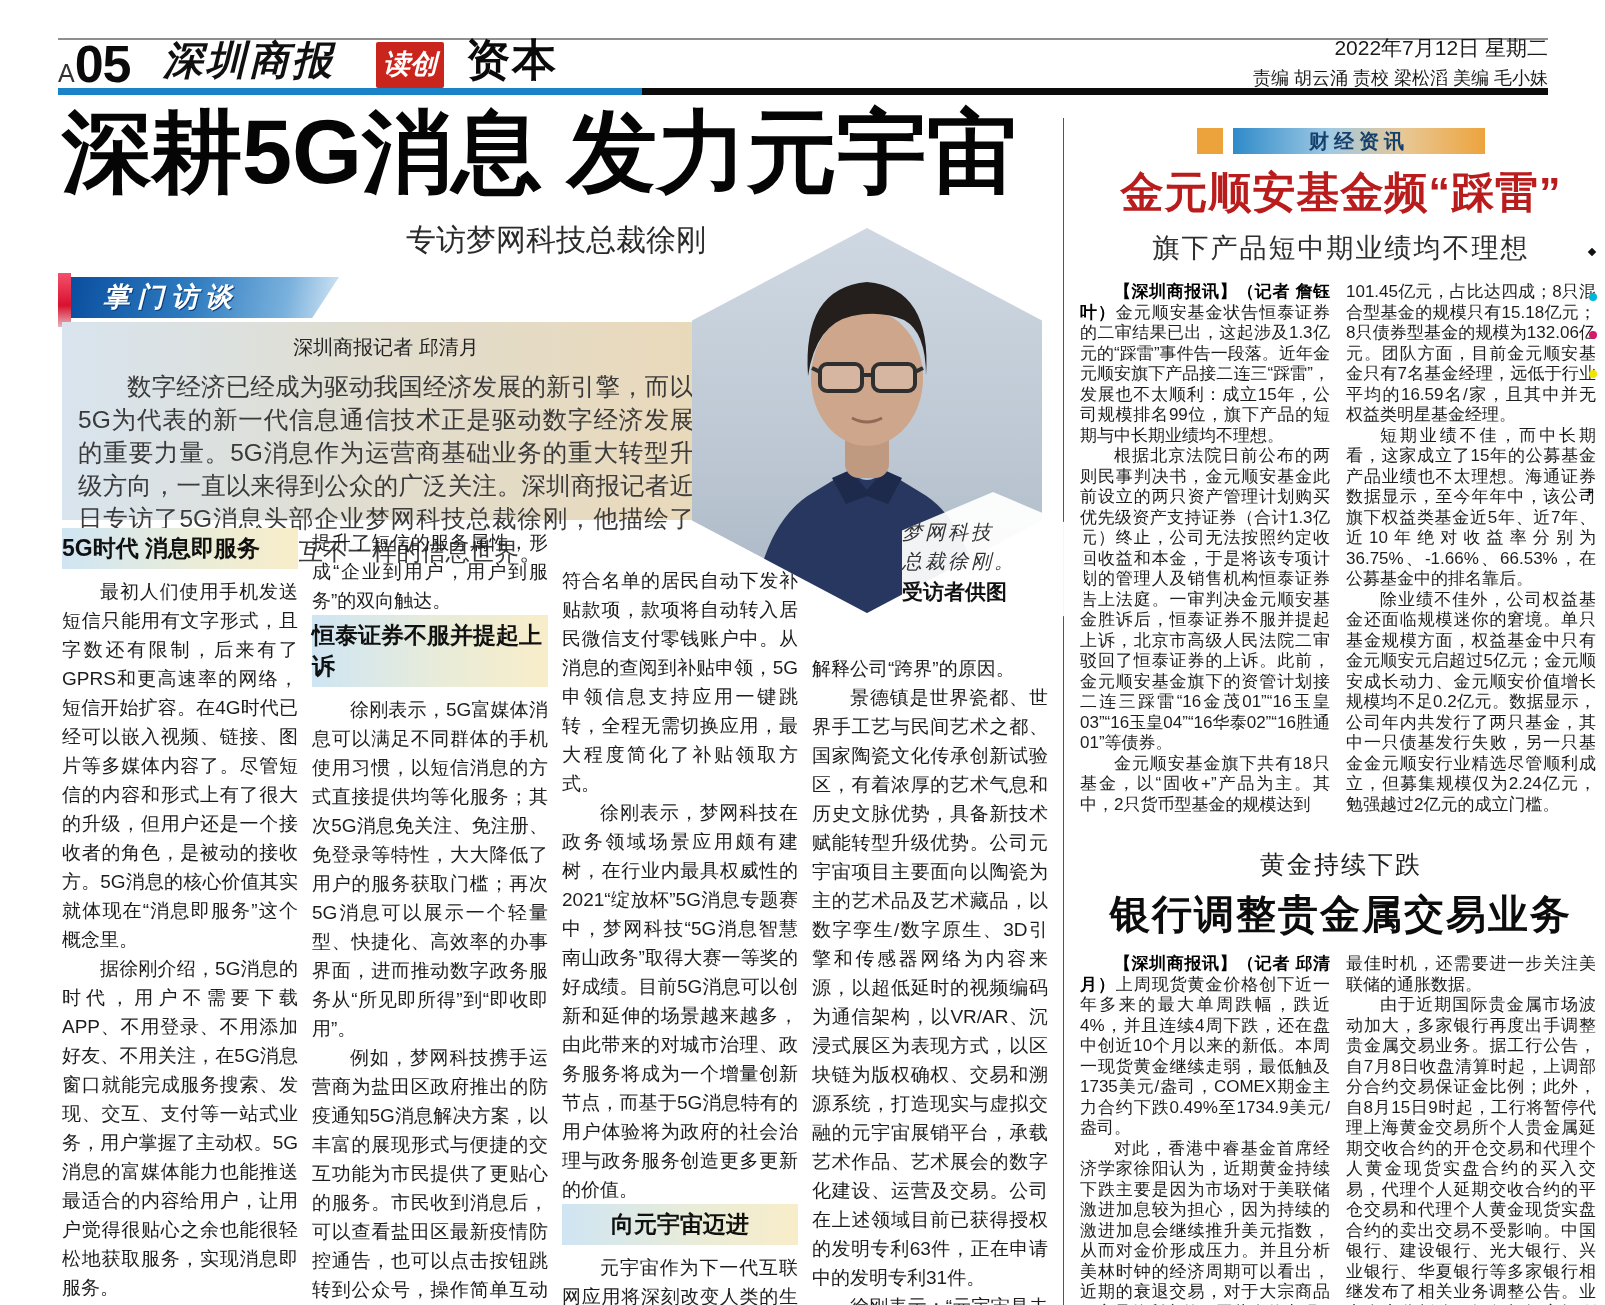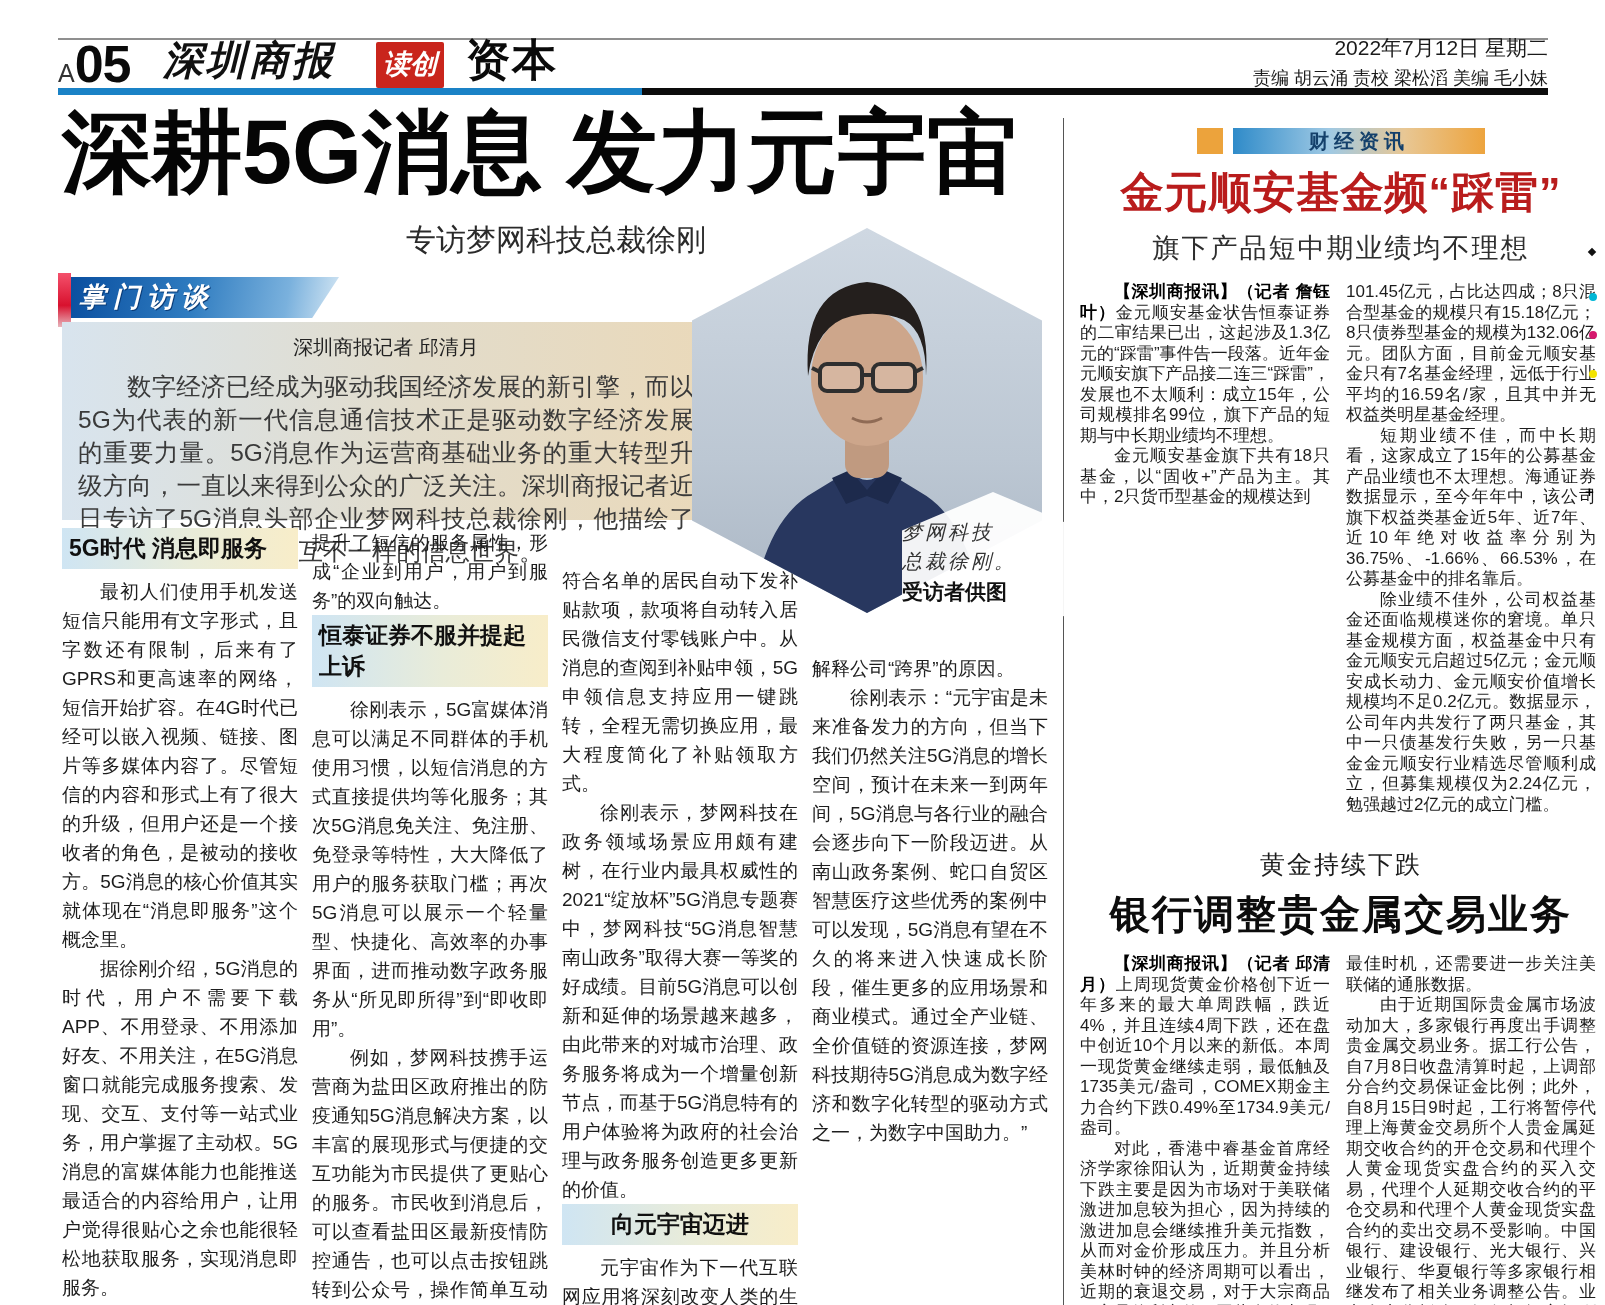--- a/index.html
+++ b/index.html
@@ -24,21 +24,21 @@
   .bar-black{position:absolute;left:642px;top:88px;width:906px;height:7px;background:#0c0c0c;}
   
   .headline{position:absolute;left:62px;top:98px;width:988px;margin:0;font-size:90px;line-height:1.2;
         font-weight:900;color:#050505;white-space:nowrap;letter-spacing:0px;}
   .subtitle{position:absolute;left:62px;top:220px;width:988px;text-align:center;font-size:30px;color:#2a2a2a;}
   .tag-red{position:absolute;left:58px;top:273px;width:13px;height:54px;
         background:linear-gradient(180deg,#f4516c 0%,#d8112e 60%,#e7b6bd 100%);}
   .tag-banner{position:absolute;left:71px;top:277px;width:268px;height:41px;
         background:linear-gradient(100deg,#0a4fa0 0%,#2f7cc0 45%,#7ab1dd 80%,#d5e7f4 100%);
         clip-path:polygon(0 0,100% 0,90% 100%,0 100%);}
-  .tag-banner span{display:block;padding-left:8px;line-height:40px;color:#fff;font-style:italic;
+  .tag-banner span{display:block;padding-left:32px;line-height:40px;color:#fff;font-style:italic;
         font-weight:800;font-size:27px;letter-spacing:7px;text-shadow:1px 1px 0 #0a3c78;}
   .leadbox{position:absolute;left:62px;top:322px;width:648px;height:198px;
         background:linear-gradient(90deg,#d8e4ee 0%,#e2dccb 55%,#ead9ba 100%);}
   .byline{margin-top:12px;text-align:center;font-size:20px;font-weight:400;color:#222;}
   .leadtext{margin:9px 16px 0 16px;font-size:24.5px;line-height:33px;color:#3a3a3a;
         text-indent:2em;text-align:justify;}
   
   .photo{position:absolute;left:692px;top:228px;width:350px;height:385px;z-index:2;
         clip-path:polygon(50% 0%,100% 24%,100% 76%,50% 100%,0% 76%,0% 24%);
         background:linear-gradient(180deg,#cfd8e2 0%,#bcc7d3 60%,#aab6c4 100%);}
@@ -48,21 +48,21 @@
   .cap1,.cap2{font-family:"DejaVu Serif","Liberation Serif",serif;font-style:italic;
         font-size:20px;color:#333;letter-spacing:3px;line-height:29px;}
   .cap1{margin-top:26px;}
   .cap3{font-size:21px;font-weight:800;color:#111;margin-top:2px;}
   
   .main-cols{position:absolute;left:62px;top:528px;width:988px;height:777px;display:flex;gap:14px;overflow:hidden;}
   .col{width:236px;box-sizing:border-box;}
   .col3{padding-top:38px;}
   .col4{padding-top:126px;}
   .subhead{background:linear-gradient(90deg,#cfe5f3 0%,#e9ecd9 55%,#f8edc9 100%);
-        font-size:23px;font-weight:800;color:#101010;padding:5px 7px;margin-bottom:8px;}
+        font-size:23px;font-weight:800;color:#101010;padding:5px 0;margin-bottom:8px;}
   .subhead.center{text-align:center;}
   .bp{margin:0;font-size:19px;line-height:29px;color:#1d1d1d;text-align:justify;text-indent:2em;}
   .noind{text-indent:0;}
   
   .vdivider{position:absolute;left:1063px;top:118px;width:1px;height:1187px;background:#555;}
   .right{position:absolute;left:1080px;top:118px;width:522px;}
   .badge-row{display:flex;justify-content:center;align-items:center;gap:10px;margin-top:10px;}
   .badge-sq{width:26px;height:26px;background:#eca33c;}
   .badge-bar{width:252px;height:26px;display:flex;align-items:center;justify-content:center;
         background:linear-gradient(90deg,#2f8bc9 0%,#9fc9e4 38%,#e8c794 68%,#eda43e 100%);}
@@ -162,38 +162,40 @@
     </div>
     <div class="col col3">
       <p class="bp noind">符合名单的居民自动下发补贴款项，款项将自动转入居民微信支付零钱账户中。从消息的查阅到补贴申领，5G申领信息支持应用一键跳转，全程无需切换应用，最大程度简化了补贴领取方式。</p>
       <p class="bp">徐刚表示，梦网科技在政务领域场景应用颇有建树，在行业内最具权威性的2021“绽放杯”5G消息专题赛中，梦网科技“5G消息智慧南山政务”取得大赛一等奖的好成绩。目前5G消息可以创新和延伸的场景越来越多，由此带来的对城市治理、政务服务将成为一个增量创新节点，而基于5G消息特有的用户体验将为政府的社会治理与政务服务创造更多更新的价值。</p>
       <div class="subhead center">向元宇宙迈进</div>
       <p class="bp">元宇宙作为下一代互联网应用将深刻改变人类的生产生活方式。梦网科技除了深耕5G消息外，也加入到元宇宙建设大军中。</p>
 
     </div>
     <div class="col col4">
       <p class="bp noind">解释公司“跨界”的原因。</p>
+      <p class="bp">景德镇是世界瓷都、世界手工艺与民间艺术之都、国家陶瓷文化传承创新试验区，有着浓厚的艺术气息和历史文脉优势，具备新技术赋能转型升级优势。公司元宇宙项目主要面向以陶瓷为主的艺术品及艺术藏品，以数字孪生/数字原生、3D引擎和传感器网络为内容来源，以超低延时的视频编码为通信架构，以VR/AR、沉浸式展区为表现方式，以区块链为版权确权、交易和溯源系统，打造现实与虚拟交融的元宇宙展销平台，承载艺术作品、艺术展会的数字化建设、运营及交易。公司在上述领域目前已获得授权的发明专利63件，正在申请中的发明专利31件。</p>
       <p class="bp">徐刚表示：“元宇宙是未来准备发力的方向，但当下我们仍然关注5G消息的增长空间，预计在未来一到两年间，5G消息与各行业的融合会逐步向下一阶段迈进。从南山政务案例、蛇口自贸区智慧医疗这些优秀的案例中可以发现，5G消息有望在不久的将来进入快速成长阶段，催生更多的应用场景和商业模式。通过全产业链、全价值链的资源连接，梦网科技期待5G消息成为数字经济和数字化转型的驱动方式之一，为数字中国助力。”</p>
     </div>
   </div>
 
   <div class="vdivider"></div>
 
   <section class="right">
     <div class="badge-row">
       <span class="badge-sq"></span>
       <span class="badge-bar">
         <span>财经资讯</span>
       </span>
     </div>
     <h2 class="r-headline">金元顺安基金频“踩雷”</h2>
     <div class="r-subtitle">旗下产品短中期业绩均不理想</div>
     <div class="r-cols r-cols-1">
       <div class="rcol">
         <p class="rp"><b class="dateline">【深圳商报讯】（记者 詹钰叶）</b><span>金元顺安基金状告恒泰证券的二审结果已出，这起涉及1.3亿元的“踩雷”事件告一段落。近年金元顺安旗下产品接二连三“踩雷”，发展也不太顺利：成立15年，公司规模排名99位，旗下产品的短期与中长期业绩均不理想。</span></p>
+        <p class="rp">根据北京法院日前公布的两则民事判决书，金元顺安基金此前设立的两只资产管理计划购买优先级资产支持证券（合计1.3亿元）终止，公司无法按照约定收回收益和本金，于是将该专项计划的管理人及销售机构恒泰证券告上法庭。一审判决金元顺安基金胜诉后，恒泰证券不服并提起上诉，北京市高级人民法院二审驳回了恒泰证券的上诉。此前，金元顺安基金旗下的资管计划接二连三踩雷“16金茂01”“16玉皇03”“16玉皇04”“16华泰02”“16胜通01”等债券。</p>
         <p class="rp">金元顺安基金旗下共有18只基金，以“固收+”产品为主。其中，2只货币型基金的规模达到</p>
       </div>
       <div class="rcol">
         <p class="rp noind">101.45亿元，占比达四成；8只混合型基金的规模只有15.18亿元；8只债券型基金的规模为132.06亿元。团队方面，目前金元顺安基金只有7名基金经理，远低于行业平均的16.59名/家，且其中并无权益类明星基金经理。</p>
         <p class="rp">短期业绩不佳，而中长期看，这家成立了15年的公募基金产品业绩也不太理想。海通证券数据显示，至今年年中，该公司旗下权益类基金近5年、近7年、近10年绝对收益率分别为36.75%、-1.66%、66.53%，在公募基金中的排名靠后。</p>
         <p class="rp">除业绩不佳外，公司权益基金还面临规模迷你的窘境。单只基金规模方面，权益基金中只有金元顺安元启超过5亿元；金元顺安成长动力、金元顺安价值增长规模均不足0.2亿元。数据显示，公司年内共发行了两只基金，其中一只债基发行失败，另一只基金金元顺安行业精选尽管顺利成立，但募集规模仅为2.24亿元，勉强越过2亿元的成立门槛。</p>
       </div>
     </div>
 
     <div class="kicker">黄金持续下跌</div>

